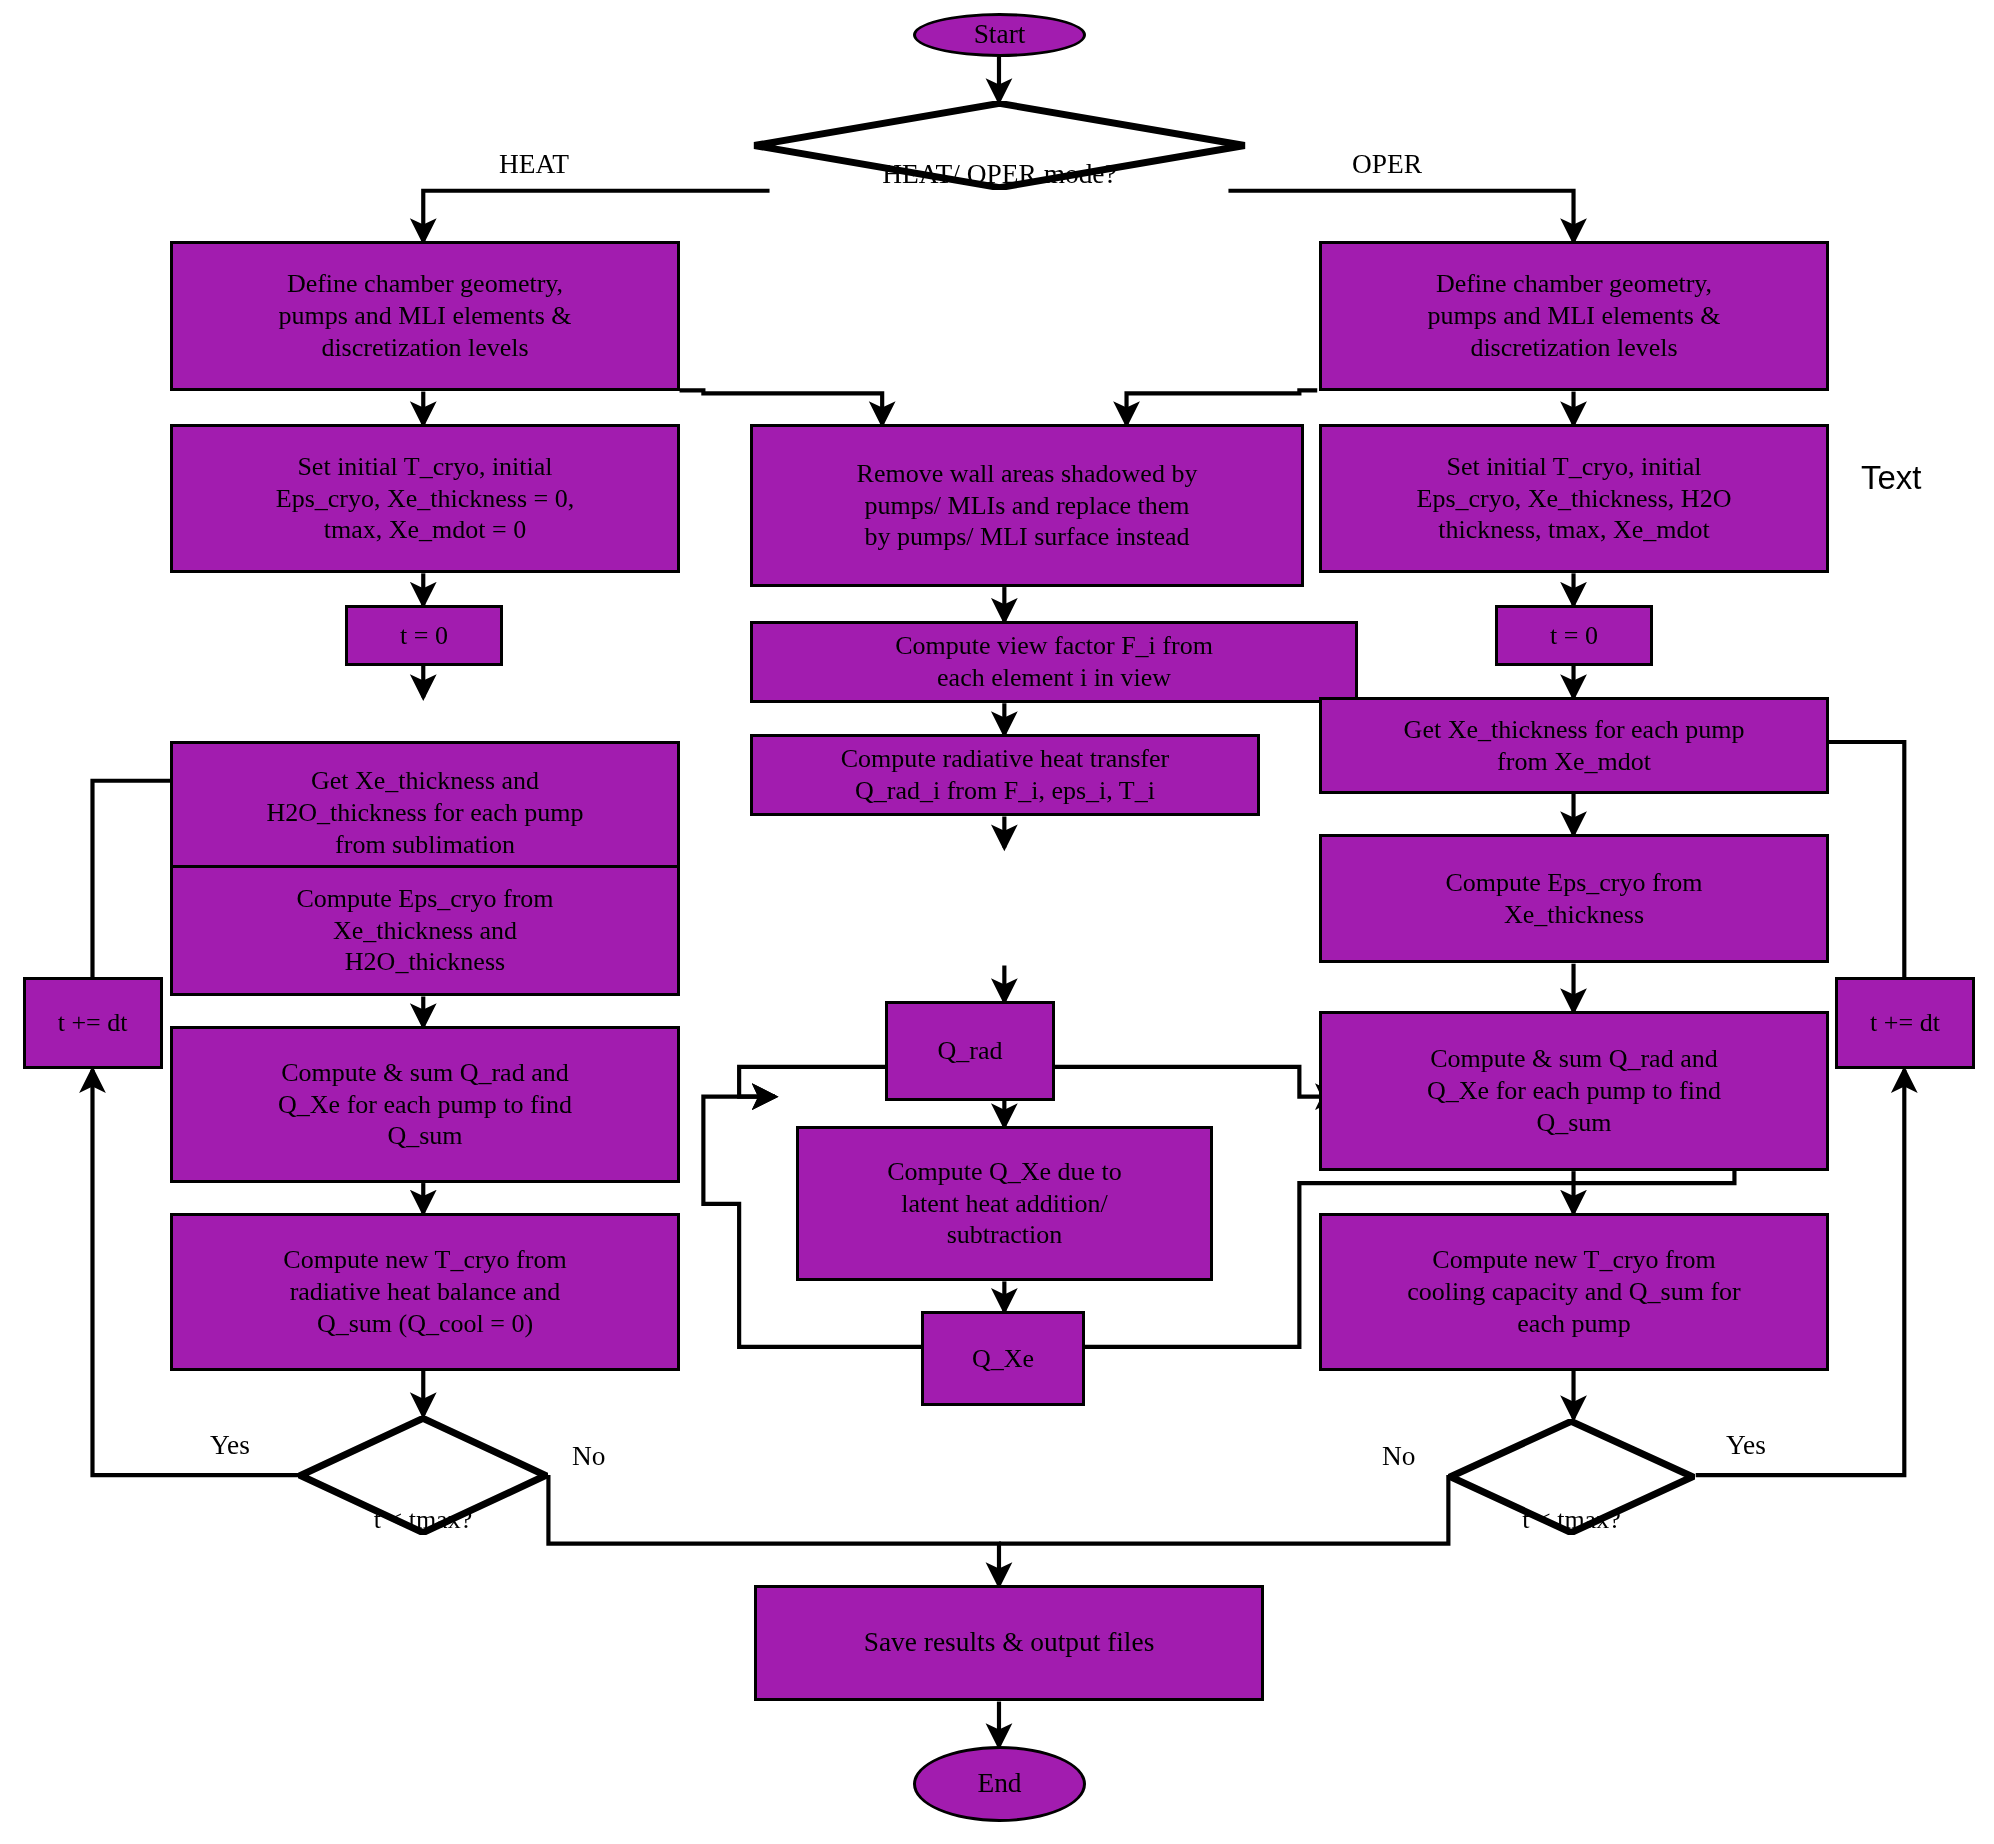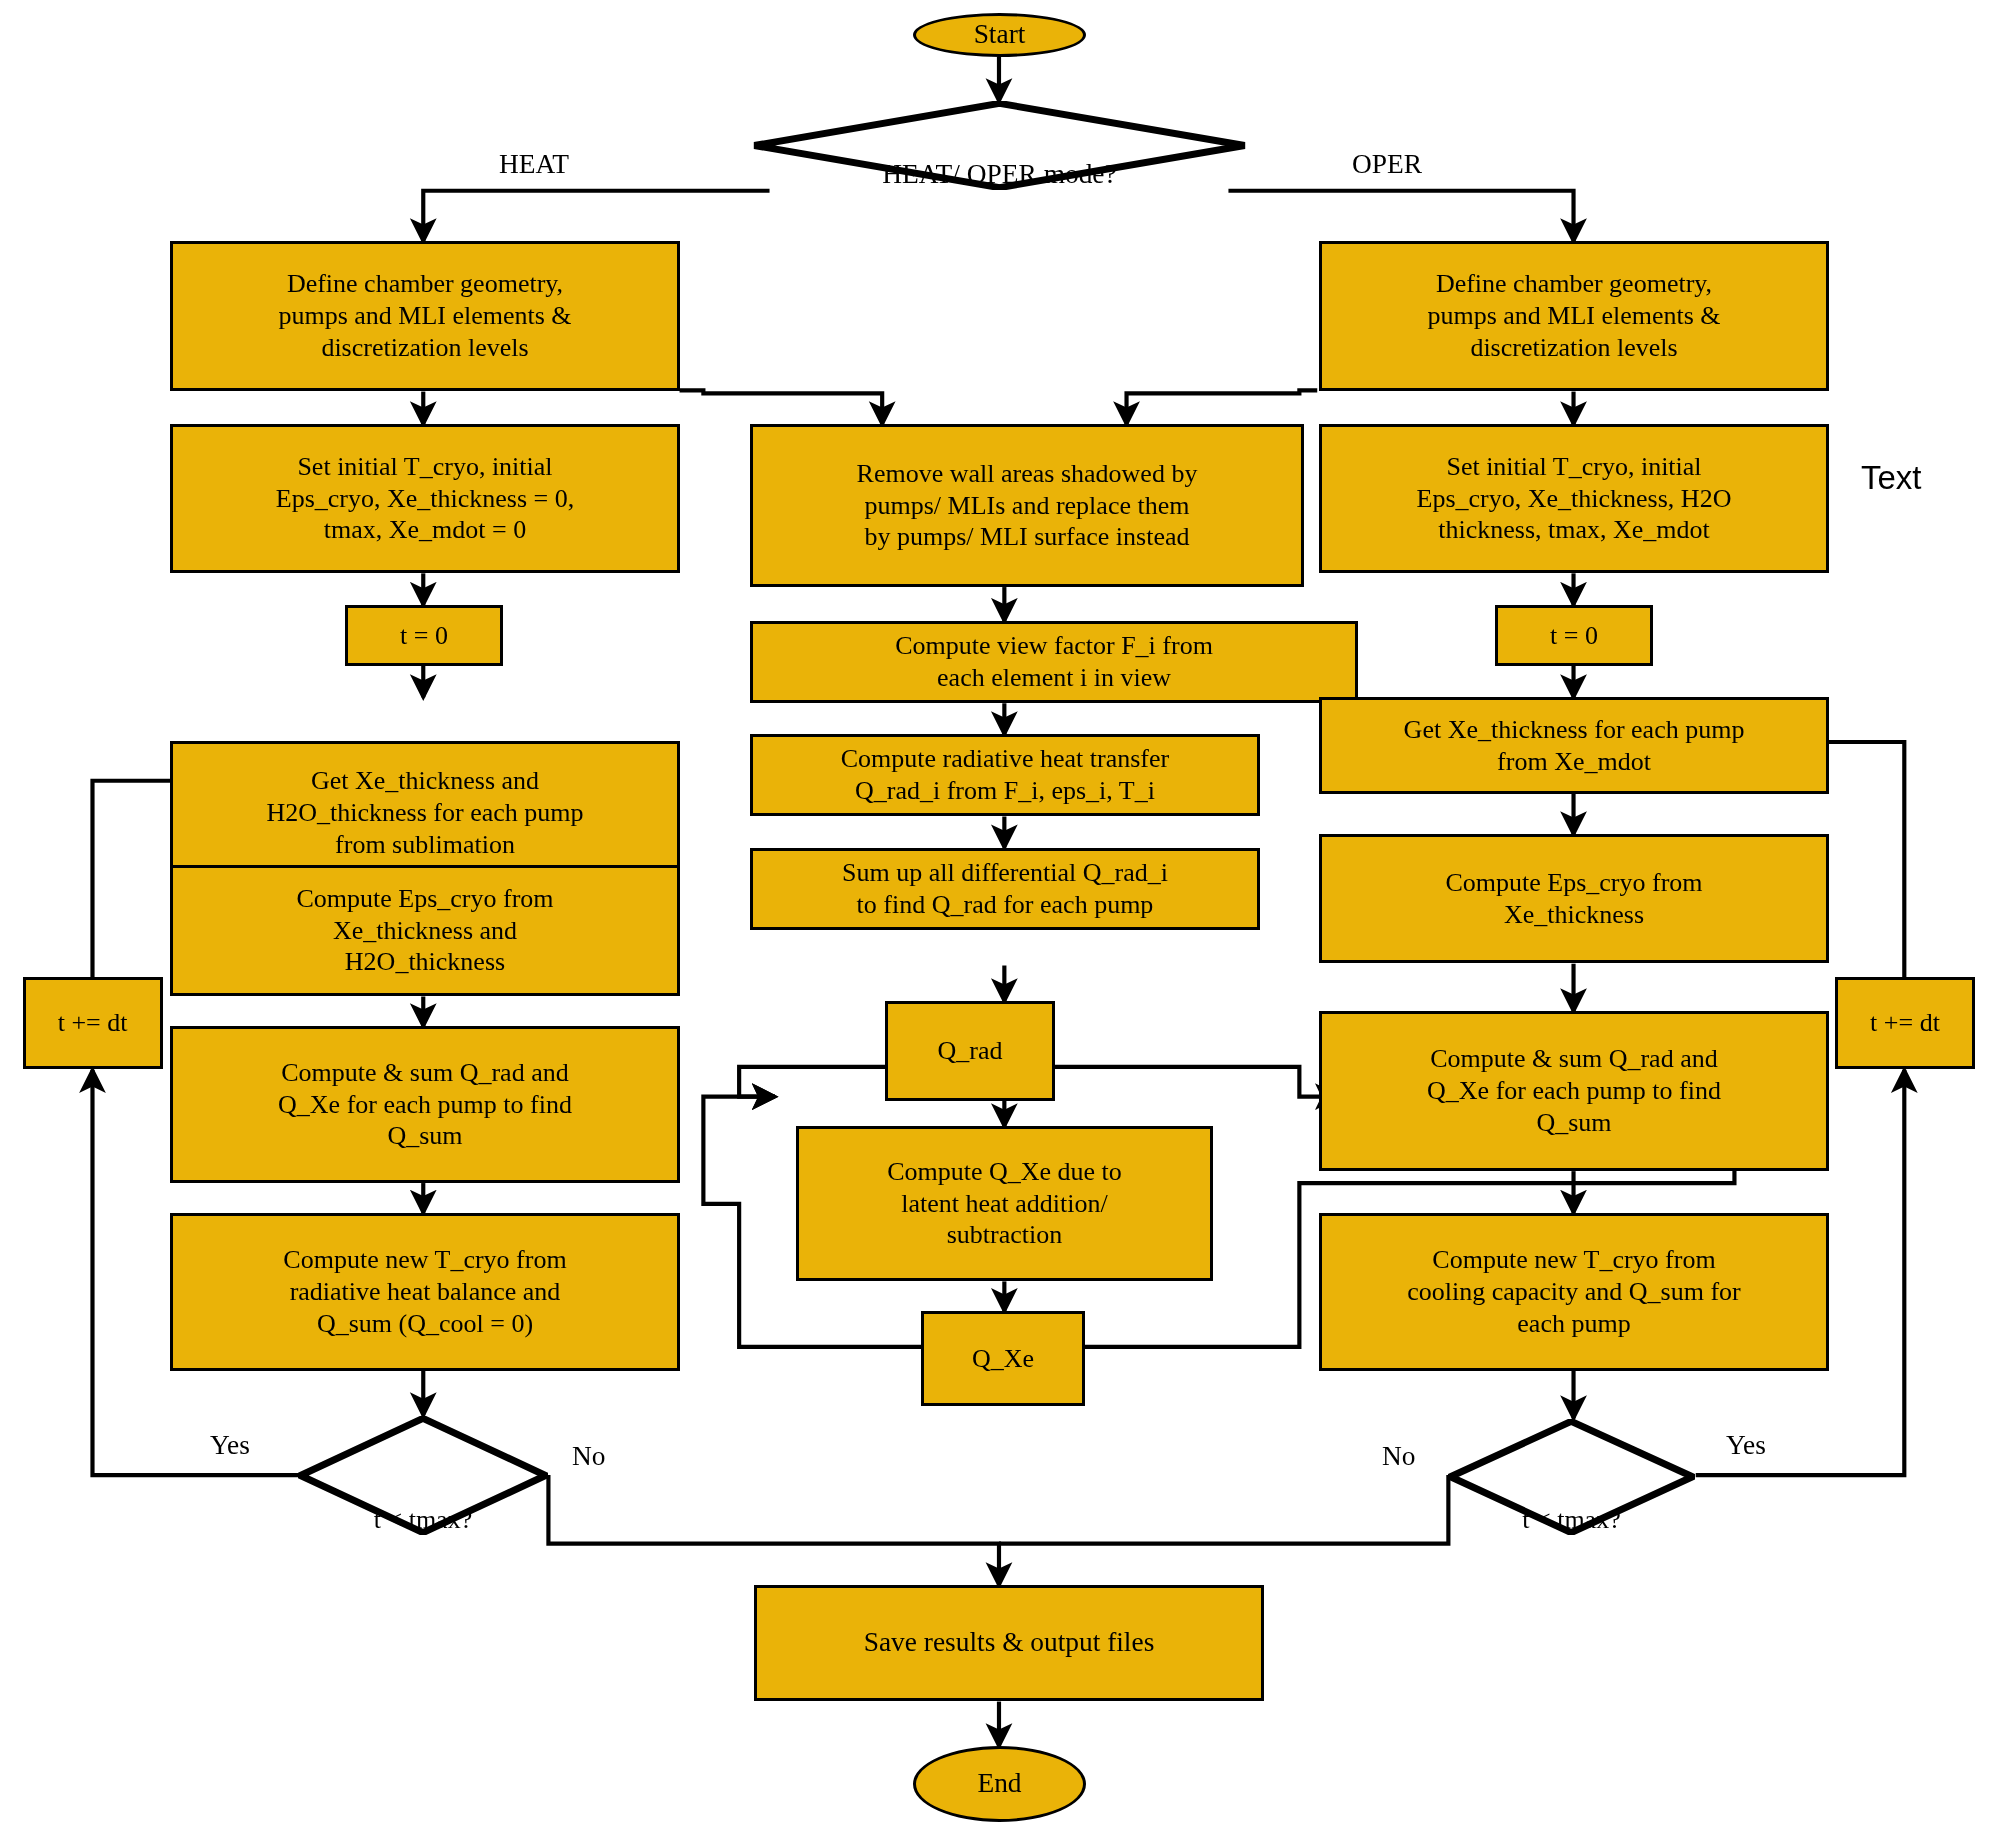--- a/index.html
+++ b/index.html
@@ -25,21 +25,21 @@
     position: absolute;
     box-sizing: border-box;
     display: flex;
     align-items: center;
     justify-content: center;
     text-align: center;
     color: #000000;
     font-family: "Liberation Serif", "DejaVu Serif", serif;
     line-height: 1.22;
     white-space: pre-line;
-    background: #eab308;
+    background: #a21caf;
   }
   .proc {
     border: 3px solid #000000;
   }
   .term {
     border: 3px solid #000000;
     border-radius: 50%;
   }
   .diamond-wrap {
     position: absolute;
@@ -195,22 +195,20 @@
   <div class="node proc" style="left:750px; top:424px; width:554px; height:163px; font-size:26px;">Remove wall areas shadowed by
 pumps/ MLIs and replace them
 by pumps/ MLI surface instead</div>
 
   <div class="node proc" style="left:750px; top:621px; width:608px; height:82px; font-size:26px;">Compute view factor F_i from
 each element i in view</div>
 
   <div class="node proc" style="left:750px; top:734px; width:510px; height:82px; font-size:26px;">Compute radiative heat transfer
 Q_rad_i from F_i, eps_i, T_i</div>
 
-  <div class="node proc" style="left:750px; top:848px; width:510px; height:82px; font-size:26px;">Sum up all differential Q_rad_i
-to find Q_rad for each pump</div>
 
   <div class="node proc" style="left:885px; top:1001px; width:170px; height:100px; font-size:26px;">Q_rad</div>
 
   <div class="node proc" style="left:796px; top:1126px; width:417px; height:155px; font-size:26px;">Compute Q_Xe due to
 latent heat addition/
 subtraction</div>
 
   <div class="node proc" style="left:921px; top:1311px; width:164px; height:95px; font-size:26px;">Q_Xe</div>
 
   <div class="node proc" style="left:1319px; top:241px; width:510px; height:150px; font-size:26px;">Define chamber geometry,

